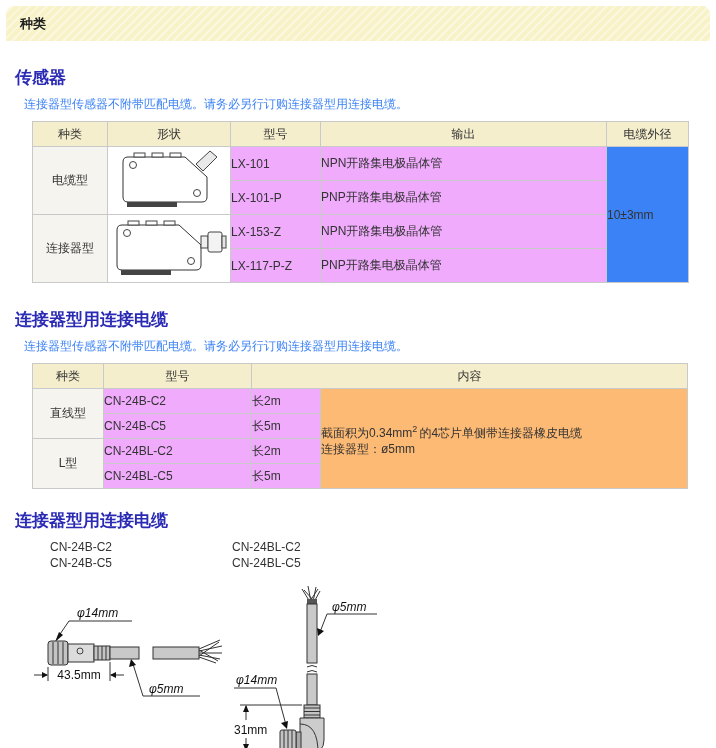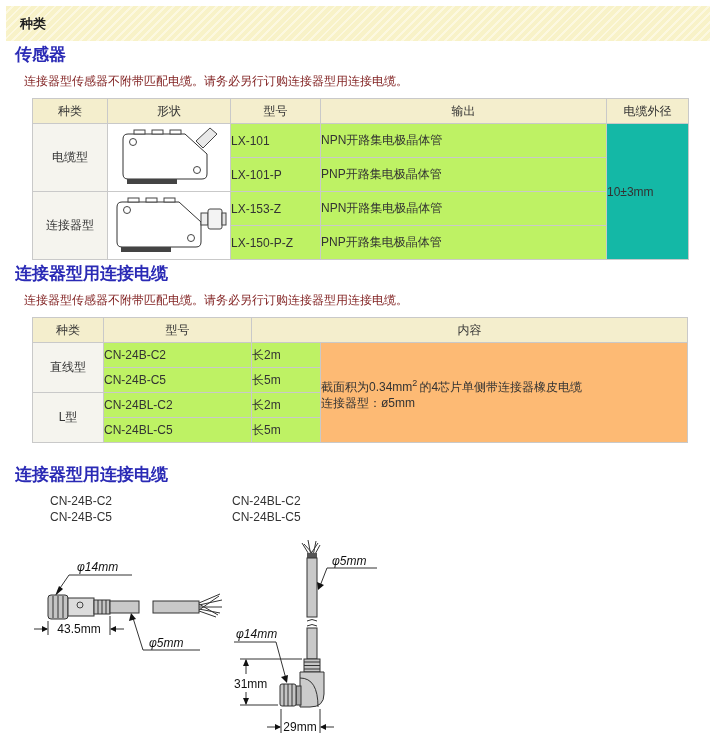--- a/index.html
+++ b/index.html
@@ -1,38 +1,38 @@
 <!DOCTYPE html>
 <html><head>
 <meta charset="utf-8">
 <style>
   * { box-sizing: border-box; }
   html,body { margin:0; padding:0; background:#fff; }
   body { font-family: "Liberation Sans", "DejaVu Sans", sans-serif; color:#333; }
-  .page { position:relative; width:716px; height:748px; background:#fff; overflow:hidden; }
+  .page { position:relative; width:716px; height:748px; background:#fff; overflow:hidden;border-radius:29px; }
 
   
   .kind-bar {
     height:35px; margin:6px 6px 0 6px; padding-left:14px;
     display:flex; align-items:center;
     background: repeating-linear-gradient(135deg, #f8f2c8 0px, #f8f2c8 4px, #fcf8e0 4px, #fcf8e0 6px);
     font-size:13px; font-weight:bold; color:#222;
   }
 
-  .sec-title { color:#2a2ab5; font-size:17px; font-weight:bold; margin:2px 0 7px 15px; }
+  .sec-title { color:#2a2ab5; font-size:17px; font-weight:bold; margin:25px 0 7px 15px; }
   .sec-title.mt-lg { margin-top:20px; }
-  .note { font-size:12px; color:#7f1d1d; margin:0 0 8px 24px; }
+  .note { font-size:12px; color:#3b82f6; margin:0 0 8px 24px; }
 
   table.spec { border-collapse:collapse; table-layout:fixed; margin-left:32px; font-size:12px; color:#333; }
   table.spec th, table.spec td { border:1px solid #c9c9c9; padding:0; }
   table.spec th { background:#f4eecd; font-weight:normal; text-align:center; height:25px; }
   td.type-cell { background:#f5f4ee; text-align:center; }
   td.shape-cell { text-align:center; background:#fff; }
-  td.txt { padding-left:10px; background:#bef264; }
-  td.range-cell { padding-left:8px; background:#14b8a6; }
+  td.txt { padding-left:10px; background:#f0abfc; }
+  td.range-cell { padding-left:8px; background:#3b82f6; }
   .t1 tr.body-row { height:34px; }
   .t2 tr.body-row { height:25px; }
   td.content-cell { padding:0 12px; background:#fdba74; line-height:16px; vertical-align:middle; }
   td.content-cell sup { font-size:9px; margin-right:2px; }
 
   
   .dia-models { display:flex; margin:2px 0 0 50px; font-size:12px; }
   .dia-models .col { width:182px; line-height:16px; }
 
   
@@ -109,21 +109,21 @@
           <rect x="56" y="5" width="11" height="4" fill="#fff" stroke="#444"></rect>
           <circle cx="19" cy="17" r="3.5" fill="#fff" stroke="#444"></circle>
           <circle cx="83" cy="45" r="3.5" fill="#fff" stroke="#444"></circle>
           <rect x="13" y="54" width="50" height="5" fill="#444"></rect>
         </svg>
       </td>
       <td class="txt">LX-153-Z</td>
       <td class="txt">NPN开路集电极晶体管</td>
     </tr>
     <tr class="body-row">
-      <td class="txt">LX-150-P-Z</td>
+      <td class="txt">LX-117-P-Z</td>
       <td class="txt">PNP开路集电极晶体管</td>
     </tr>
   </tbody>
     </table>
 
   <div class="sec-title">连接器型用连接电缆</div>
   <p class="note">连接器型传感器不附带匹配电缆。请务必另行订购连接器型用连接电缆。</p>
 
   <table class="spec t2">
     <colgroup>

